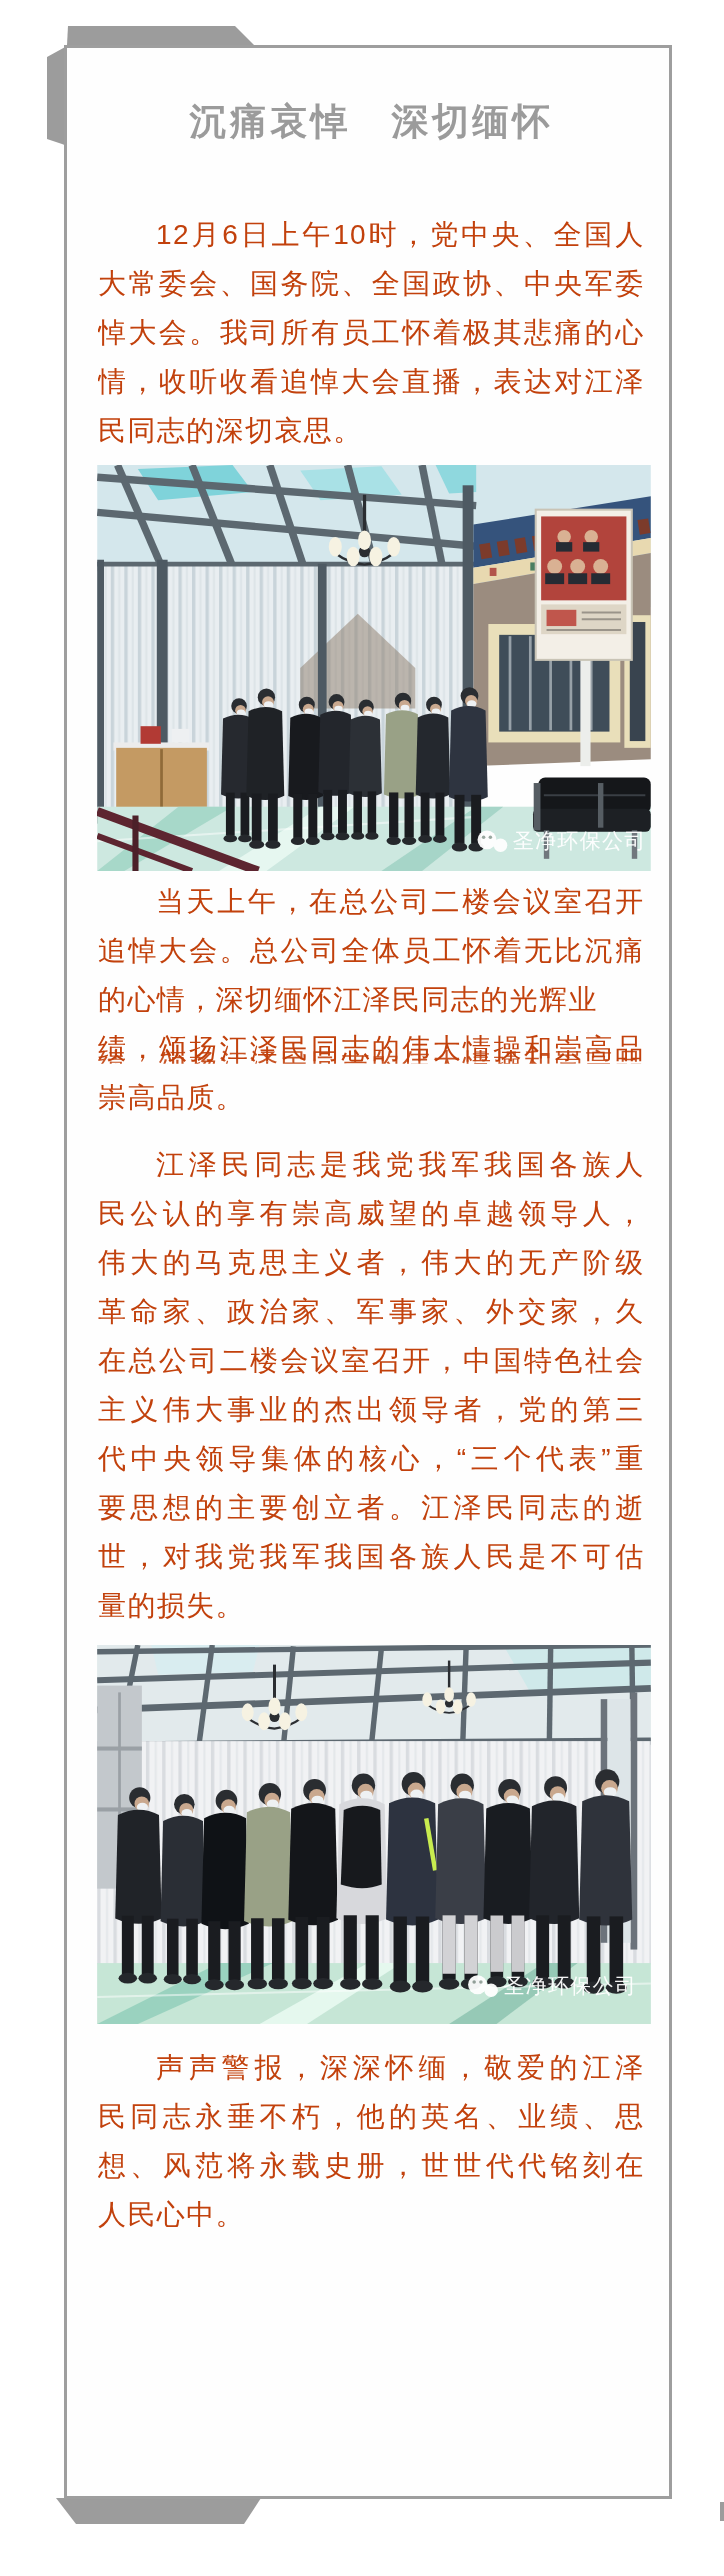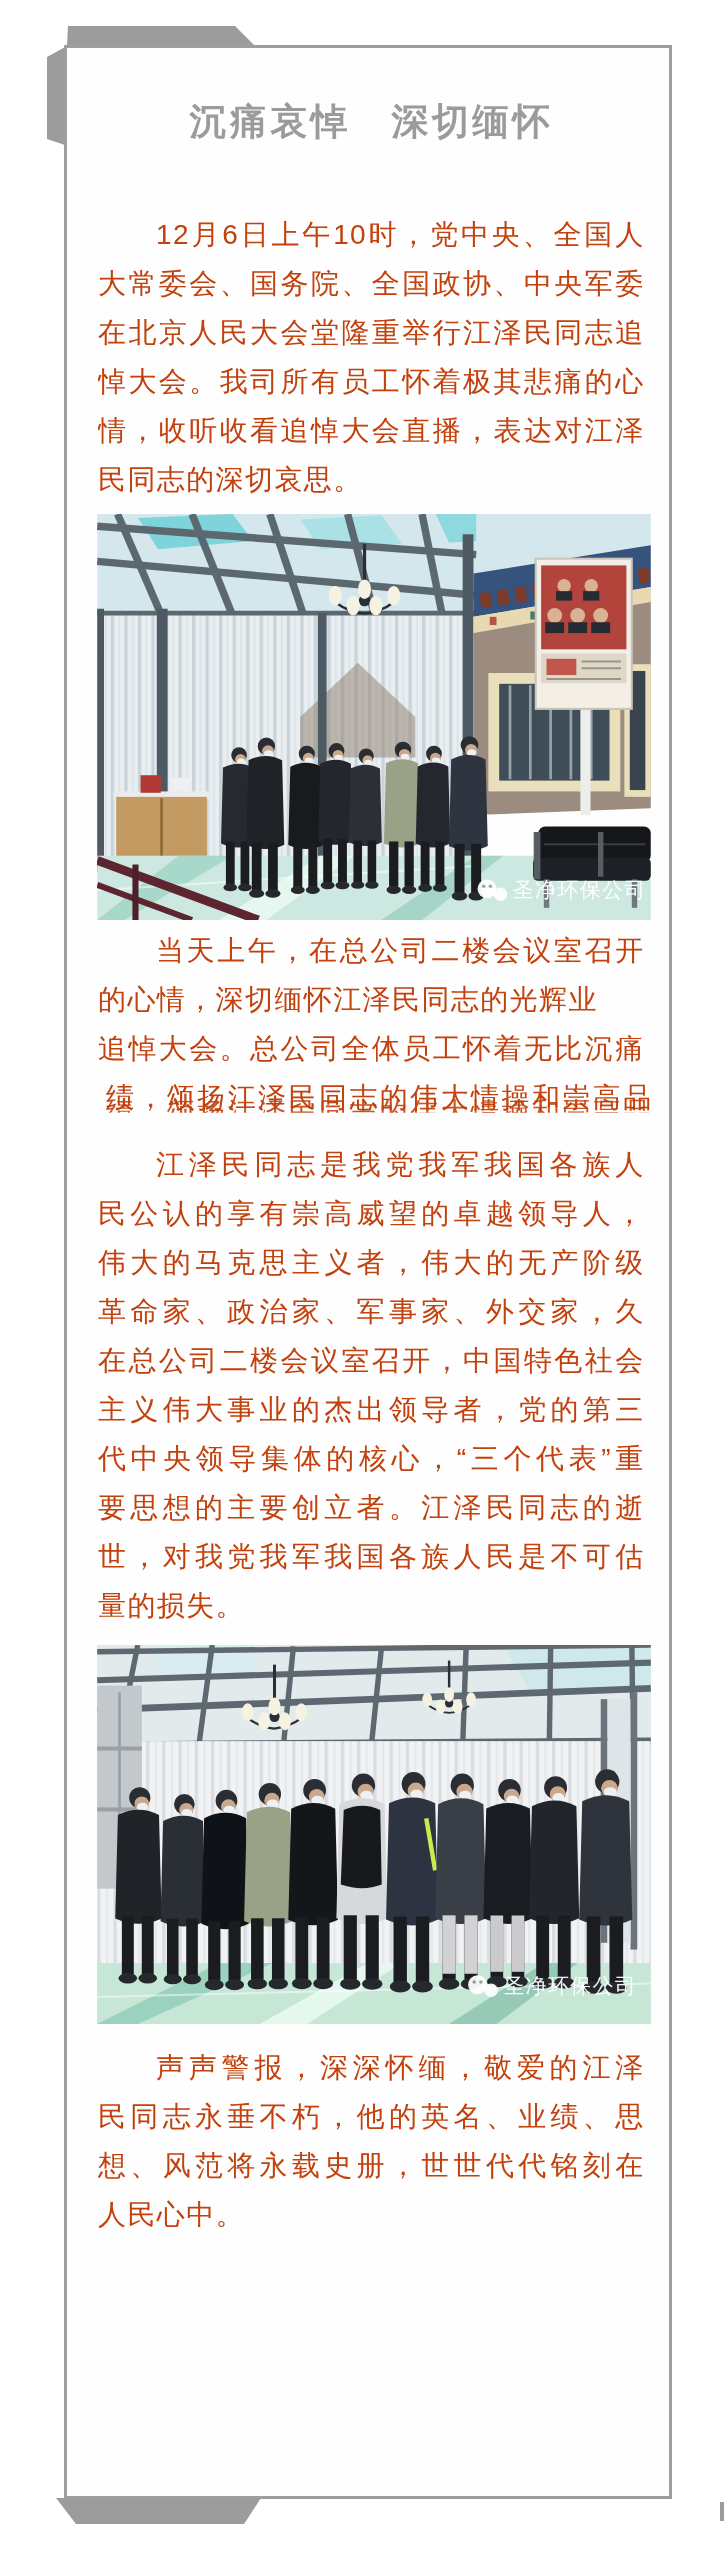--- a/index.html
+++ b/index.html
@@ -57,21 +57,21 @@
     font-size:28px;letter-spacing:1.4px;
     color:#c2410c;
     text-align:justify;
     text-align-last:justify;
     overflow:hidden;
     white-space:nowrap;
   }
   .line.first{padding-left:58px;}
   .line.last{text-align-last:left;}
   .line-wrap{position:relative;height:49px;}
-  .line-wrap .line{position:absolute;left:8px;top:0;width:100%;}
+  .line-wrap .line{position:absolute;left:0;top:0;width:100%;}
   .line-wrap .ghost{
     top:15px;
     clip-path:inset(0 0 50% 0);
     opacity:.9;
   }
   figure.photo{
     margin:0;position:relative;font-size:0;
   }
   #photo-1{margin:9.5px 0 6.8px -1.4px;}
   #photo-2{margin:15px 0 8.1px -1.4px;}
@@ -86,21 +86,20 @@
   <div class="flap" id="flap-bottom"></div>
   <div class="flap" id="flap-right-sliver"></div>
 
   <div id="card">
     <h1 id="article-title">沉痛哀悼　深切缅怀</h1>
 
     <div>
       <div class="para" id="para-0">
           <div class="line first">12月6日上午10时，党中央、全国人</div>
           <div class="line">大常委会、国务院、全国政协、中央军委</div>
-          <div class="line">在北京人民大会堂隆重举行江泽民同志追</div>
           <div class="line">悼大会。我司所有员工怀着极其悲痛的心</div>
           <div class="line">情，收听收看追悼大会直播，表达对江泽</div>
           <div class="line last">民同志的深切哀思。</div>
         </div>
 
       <figure class="photo" id="photo-1">
         <svg width="554" height="406" viewBox="0 0 818 600">
           <defs>
             <pattern id="curtA" width="20" height="40" patternUnits="userSpaceOnUse">
               <rect width="20" height="40" fill="#e9eef1"></rect>
@@ -277,26 +276,27 @@
             <rect x="790" y="540" width="8" height="42" fill="#70777d"></rect>
           </g>
 
           <use href="#chand" transform="translate(395,128) scale(1.2)"></use>
           <use href="#wm" transform="translate(562,552)"></use>
         </svg>
       </figure>
 
       <div class="para" id="para-1">
           <div class="line first">当天上午，在总公司二楼会议室召开</div>
+          <div class="line">追悼大会。总公司全体员工怀着无比沉痛</div>
           <div class="line last">的心情，深切缅怀江泽民同志的光辉业</div>
-          <div class="line">追悼大会。总公司全体员工怀着无比沉痛</div>
           <div class="line-wrap">
             <div class="line">绩，颂扬江泽民同志的伟大情操和崇高品</div>
             <div class="line ghost">绩，颂扬江泽民同志的伟大情操和崇高品</div>
           </div>
+          <div class="line last">崇高品质。</div>
         </div>
       <div class="para" id="para-2">
           <div class="line first">江泽民同志是我党我军我国各族人</div>
           <div class="line">民公认的享有崇高威望的卓越领导人，</div>
           <div class="line">伟大的马克思主义者，伟大的无产阶级</div>
           <div class="line">革命家、政治家、军事家、外交家，久</div>
           <div class="line">在总公司二楼会议室召开，中国特色社会</div>
           <div class="line">主义伟大事业的杰出领导者，党的第三</div>
           <div class="line">代中央领导集体的核心，“三个代表”重</div>
           <div class="line">要思想的主要创立者。江泽民同志的逝</div>

